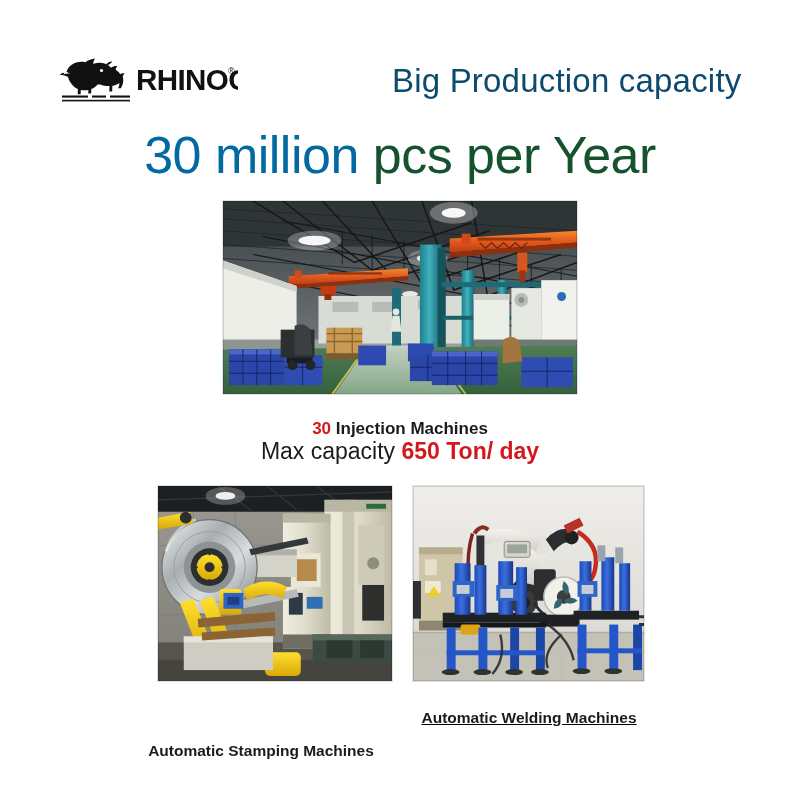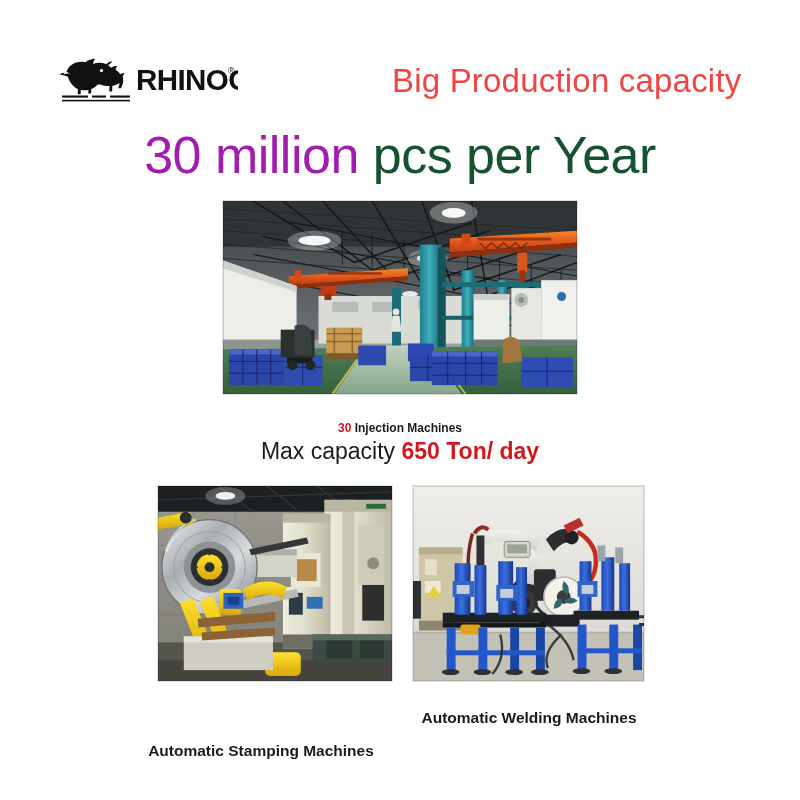--- a/index.html
+++ b/index.html
@@ -12,52 +12,52 @@
   }
 
   
   #header { position:absolute; left:0; top:0; width:800px; height:120px; }
 
   #logo { position:absolute; left:38px; top:50px; width:200px; height:54px; }
   #logo svg { display:block; }
 
   #headline-title {
     position:absolute; left:392px; top:58px; width:380px; height:46px;
-    font-size:33px; line-height:46px; color:#ef4444; font-weight:400;
+    font-size:33px; line-height:46px; color:#0c4a6e; font-weight:400;
     letter-spacing:.2px; white-space:nowrap;
   }
 
   
   #bigline {
     position:absolute; left:0; top:124px; width:800px; height:62px;
     text-align:center; white-space:nowrap;
   }
   #bigline span { font-size:52px; line-height:62px; letter-spacing:-.5px; font-weight:400; }
-  .red-big { color:#a21caf; }
+  .red-big { color:#0369a1; }
   .blk-big { color:#14532d; }
 
   
   .photo {
     position:absolute; overflow:hidden; background:#9aa0a0;
     border:1px solid #e2e2e2;
   }
   #photo-factory  { left:222px; top:200px; width:356px; height:195px; }
   #photo-stamping { left:157px; top:485px; width:236px; height:197px; }
   #photo-welding  { left:412px; top:485px; width:233px; height:197px; }
   .photo svg { display:block; width:100%; height:100%; }
 
   
   .cap { position:absolute; text-align:center; white-space:nowrap; }
-  .cap .l1 { font-size:12px; line-height:23px; font-weight:bold; color:#1b1b1b; }
+  .cap .l1 { font-size:17px; line-height:23px; font-weight:bold; color:#1b1b1b; }
   .cap .l2 { font-size:23px; line-height:23px; color:#1b1b1b; }
   .cap .r  { color:#d2181e; font-weight:bold; }
 
   #cap-factory  { left:200px; top:417px; width:400px; }
   #cap-stamping { left:127px; top:707px; width:268px;margin-top:33px; }
-  #cap-welding  { left:398px; top:707px; width:262px; }
+  #cap-welding  { left:398px; top:707px; width:262px;text-decoration:underline; }
   #cap-stamping .l1, #cap-stamping .l2,
   #cap-welding .l1,  #cap-welding .l2 { font-size:15.5px; line-height:22px; }
 </style>
 </head>
 <body>
 
 <div id="header">
 
   <div id="logo">
     <svg viewBox="0 0 200 54" xmlns="http://www.w3.org/2000/svg">

